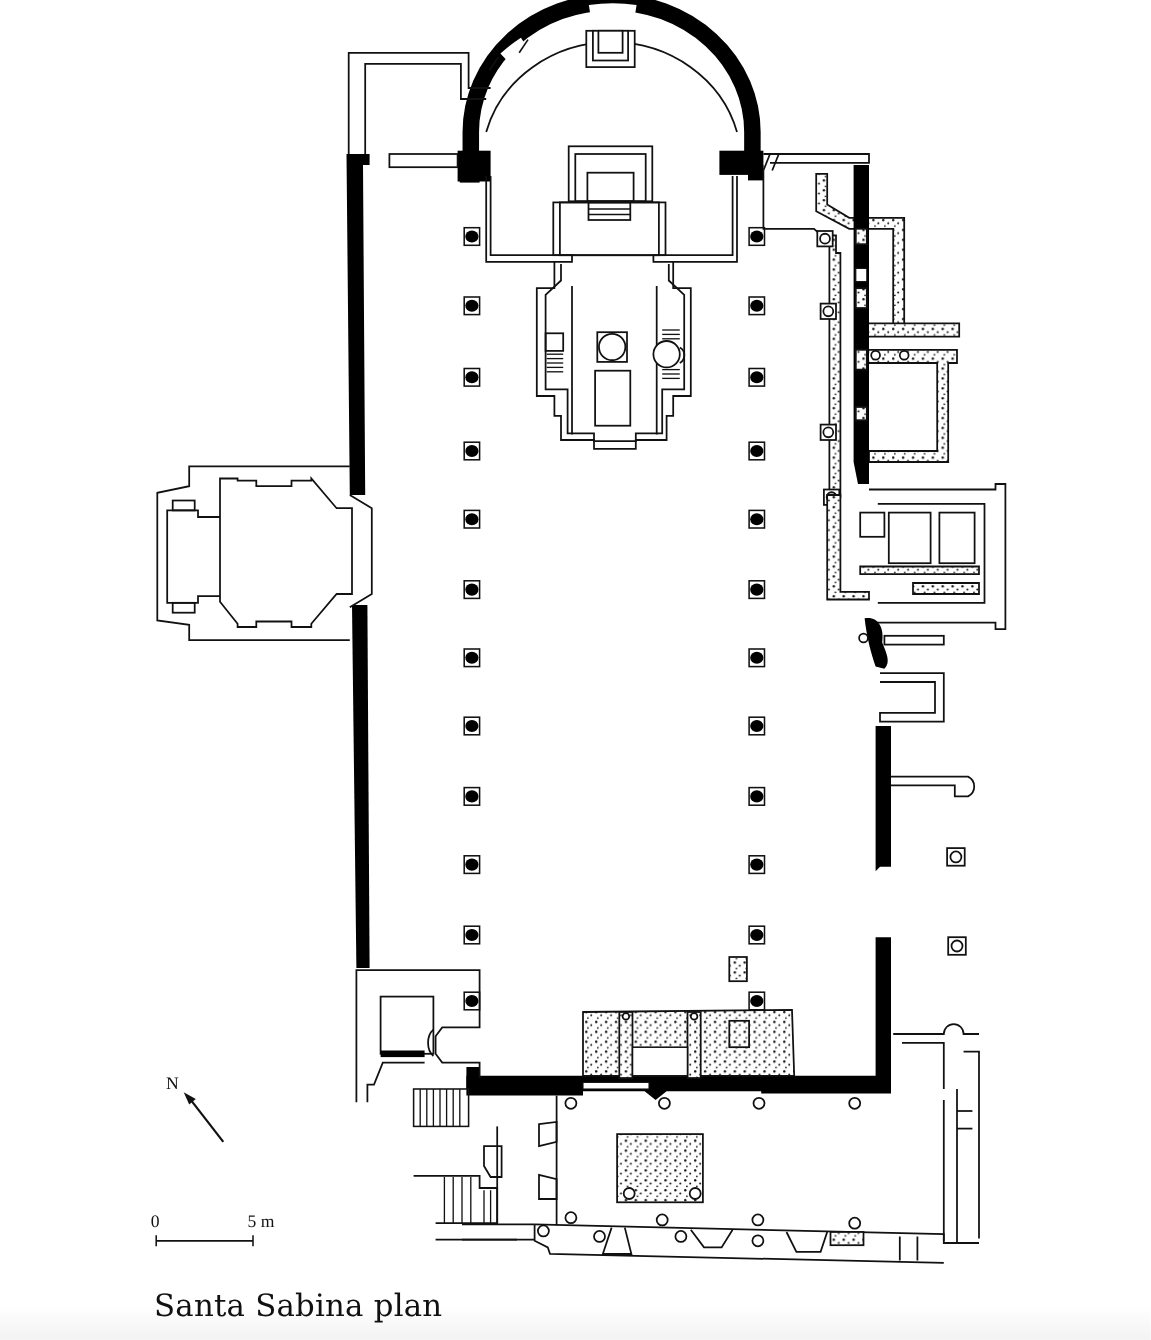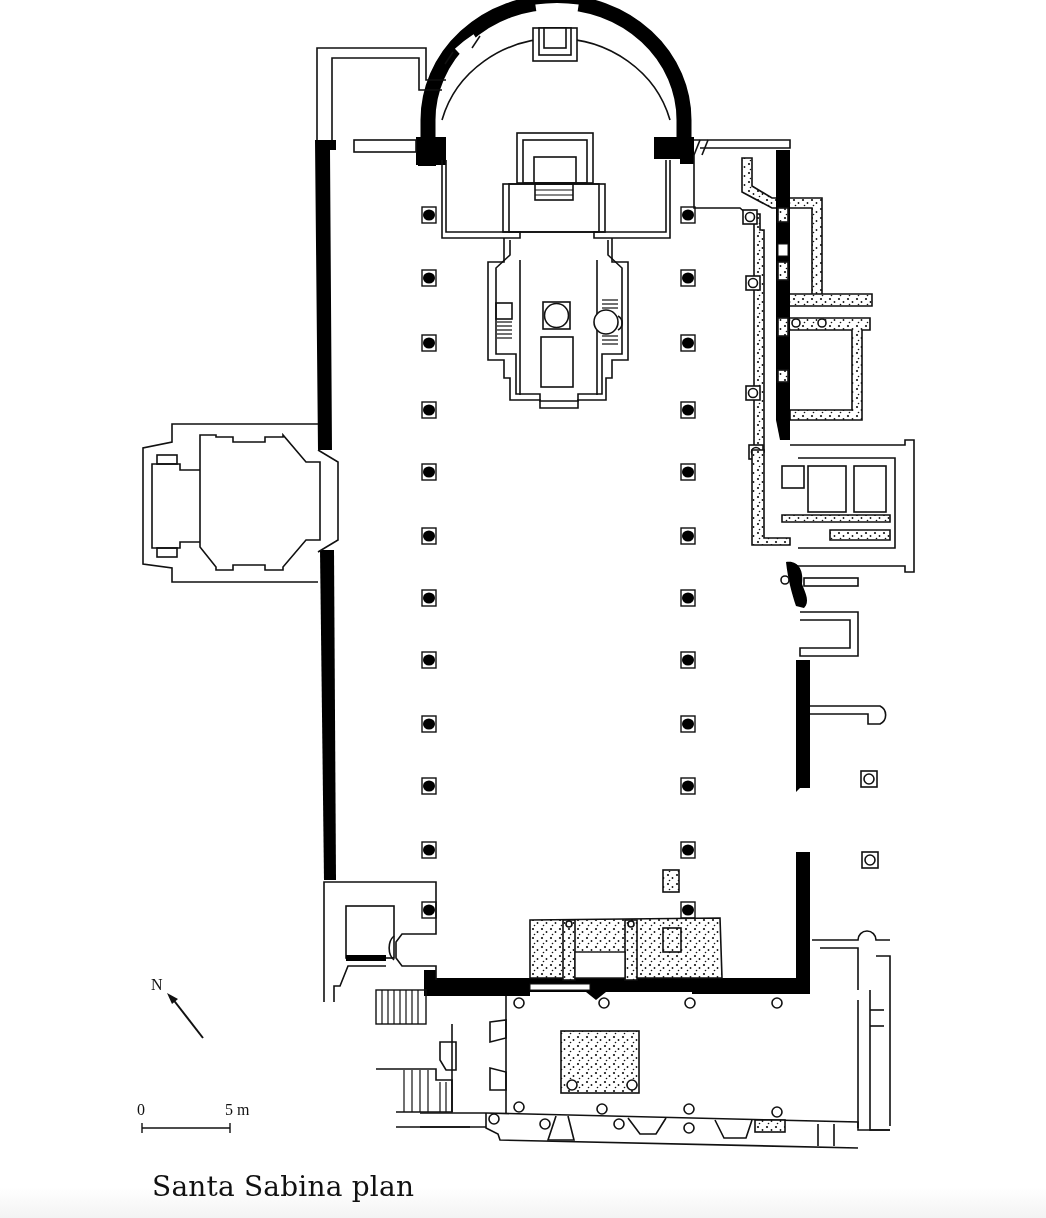--- a/index.html
+++ b/index.html
@@ -3,21 +3,21 @@
 <meta charset="utf-8">
 <style>
   html, body { margin: 0; padding: 0; background: #ffffff; }
   body { width: 1046px; height: 1218px; position: relative; overflow: hidden; }
   .plan { position: absolute; left: 0; top: 0; width: 1046px; height: 1218px; }
   .caption-bar {
     position: absolute; left: 0; top: 1150px; width: 1046px; height: 68px;
     background: linear-gradient(to bottom, #ffffff 0%, #ffffff 55%, #f3f3f3 100%);
   }
   .caption {
-    position: absolute; left: 152px; top: 1170px;
+    position: absolute; left: 140px; top: 1170px;
     font-family: "DejaVu Serif", "Liberation Serif", serif;
     font-size: 28px; color: #111; letter-spacing: 0.2px;
   }
   .north-label, .scale-label {
     font-family: "Liberation Serif", "DejaVu Serif", serif;
     font-size: 16px; fill: #111;
   }
   .thin { fill: none; stroke: #111; stroke-width: 1.6; }
   .thinf { fill: #fff; stroke: #111; stroke-width: 1.6; }
   .wall { fill: #000; }

